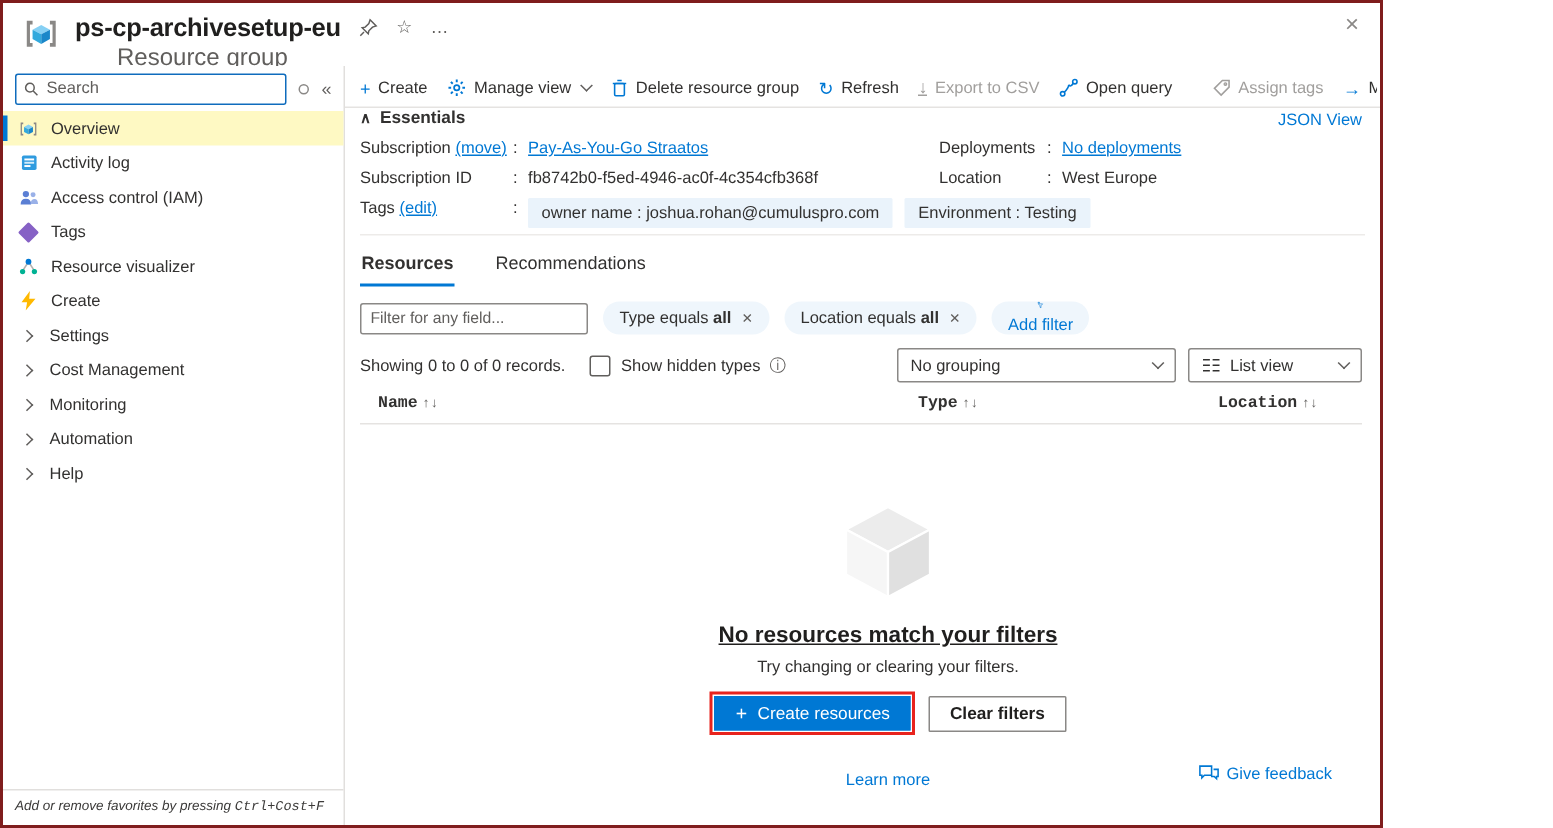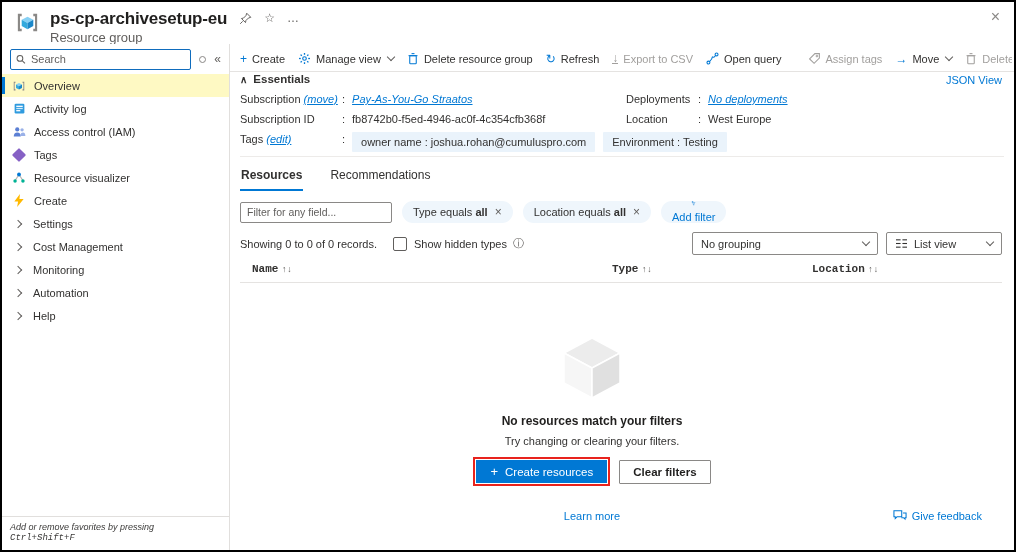--- a/index.html
+++ b/index.html
@@ -1,26 +1,26 @@
 <!DOCTYPE html>
 <html><head>
 <meta charset="utf-8">
 <style>
   * { margin:0; padding:0; box-sizing:border-box; }
   html,body { width:1035px; height:552px; background:#fff; font-family:"Liberation Sans", sans-serif; color:#323130; }
-  #frame { position:relative; width:1016px; height:552px; border:2px solid #000000; background:#fff; overflow:hidden; }
+  #frame { position:relative; width:922px; height:552px; border:2px solid #7f1d1d; background:#fff; overflow:hidden; }
 
   
   .titlebar { position:absolute; top:0; left:0; right:0; height:42px; display:flex; align-items:flex-start; padding:7px 12px 0 12px; background:#fff; }
   .rg-logo { width:27px; height:27px; margin-right:9px; flex:0 0 auto; }
   .title-block { display:flex; flex-direction:column; }
   .title-row { display:flex; align-items:center; gap:12px; }
   .page-title { font-size:17px; font-weight:700; color:#201f1e; letter-spacing:-0.2px; }
   .title-icons { display:flex; align-items:center; gap:12px; color:#605e5c; font-size:12px; margin-top:-2px; }
-  .subtitle { font-size:13px; color:#605e5c; margin-top:1px; }
+  .subtitle { font-size:16px; color:#605e5c; margin-top:1px;margin-left:28px; }
   .close-x { position:absolute; top:7px; right:14px; font-size:16px; color:#8a8886; cursor:pointer; line-height:1; }
 
   
   .body { position:absolute; top:42px; left:0; right:0; bottom:0; display:flex; }
   .sidebar { position:relative; width:228px; flex:0 0 228px; border-right:1px solid #e1dfdd; background:#fff; }
   .content { position:relative; flex:1; background:#fff; }
 
   
   .search-row { display:flex; align-items:center; gap:8px; margin:4px 8px 4px 8px; height:22px; }
   .search-box { flex:1; display:flex; align-items:center; gap:5px; border:1px solid #0f6cbd; border-radius:2px; height:21px; padding:0 5px; }
@@ -55,21 +55,21 @@
   .caret { font-size:10px; color:#323130; }
   .jsonview { position:absolute; top:30px; right:12px; font-size:11px; color:#0078d4; cursor:pointer; }
   .ess-left { position:absolute; top:48px; left:10px; width:380px; }
   .ess-right { position:absolute; top:48px; left:396px; width:330px; }
   .ess-row { display:flex; align-items:flex-start; margin-bottom:6px; font-size:11px; line-height:14px; }
   .ess-label { flex:0 0 auto; color:#323130; }
   .ess-left .ess-label { width:102px; }
   .ess-right .ess-label { width:72px; }
   .ess-colon { margin:0 7px 0 0; }
   a.link { color:#0078d4; text-decoration:none; cursor:pointer; }
-  a.link.u { text-decoration:underline;font-style:italic; }
+  a.link.u { text-decoration:underline; }
   .tag-pills { display:flex; gap:8px; }
   .tag-pill { background:#eaf3fb; padding:3px 9px; font-size:11px; color:#323130; border-radius:1px; white-space:nowrap; }
 
   .section-divider { position:absolute; top:112px; left:10px; right:10px; border-top:1px solid #edebe9; }
 
   
   .tabs { position:absolute; top:122px; left:10px; display:flex; gap:26px; }
   .tab { font-size:12px; padding:2px 1px 7px; color:#323130; cursor:pointer; }
   .tab.active { font-weight:700; border-bottom:2.5px solid #0078d4; }
 
@@ -91,21 +91,21 @@
   .dropdown .dd-label { flex:1; }
   .dropdown.grouping { width:186px; }
   .dropdown.view { width:116px; gap:6px; }
 
   
   .table-head { position:absolute; top:215px; left:10px; right:12px; display:grid; grid-template-columns:360px 200px 1fr; padding:4px 0 7px 12px; border-bottom:1px solid #e5e3e1; font-size:11px; font-weight:700; color:#323130;font-family:Liberation Mono, monospace; }
   .sort { font-size:9px; color:#605e5c; font-weight:400; margin-left:3px; }
 
   
   .empty { position:absolute; top:286px; left:0; width:724px; text-align:center; }
-  .empty-title { font-size:12px; font-weight:700; color:#201f1e; margin-top:8px; }
+  .empty-title { font-size:15px; font-weight:700; color:#201f1e; margin-top:8px;text-decoration:underline; }
   .empty-sub { font-size:11px; color:#323130; margin-top:7px; }
   .empty-actions { margin-top:10px; display:flex; justify-content:center; align-items:center; gap:9px; }
   .annotation { border:2px solid #e8231d; padding:1px; display:inline-block; }
   .btn-primary { display:inline-flex; align-items:center; gap:7px; background:#0078d4; color:#fff; border:1px solid #0078d4; font-size:11.5px; padding:4px 13px; cursor:pointer; font-family:"Liberation Sans",sans-serif; }
   .btn-primary .plus { font-size:13px; line-height:1; }
   .btn-secondary { background:#fff; border:1px solid #8a8886; color:#201f1e; font-weight:700; font-size:11.5px; padding:5px 13px; cursor:pointer; font-family:"Liberation Sans",sans-serif; border-radius:1px; }
   .learn-more { display:inline-block; margin-top:24px; font-size:11px; color:#0078d4; cursor:pointer; }
 
   .feedback { position:absolute; right:32px; bottom:28px; display:flex; align-items:center; gap:5px; font-size:11px; color:#0078d4; cursor:pointer; }
 </style>
@@ -231,21 +231,21 @@
           <span class="chev-right"></span>
           <span>Automation</span>
         </div>
         <div class="nav-item">
           <span class="chev-right"></span>
           <span>Help</span>
         </div>
       </div>
 
       <div class="sidebar-footer">
-        <span>Add or remove favorites by pressing </span><span class="mono">Ctrl+Shift+F</span>
+        <span>Add or remove favorites by pressing </span><span class="mono">Ctrl+Cost+F</span>
       </div>
     </div>
 
     <div class="content">
 
       <div class="toolbar">
         <span class="tb-item">
           <span class="glyph">+</span>
           <span>Create</span>
         </span>

